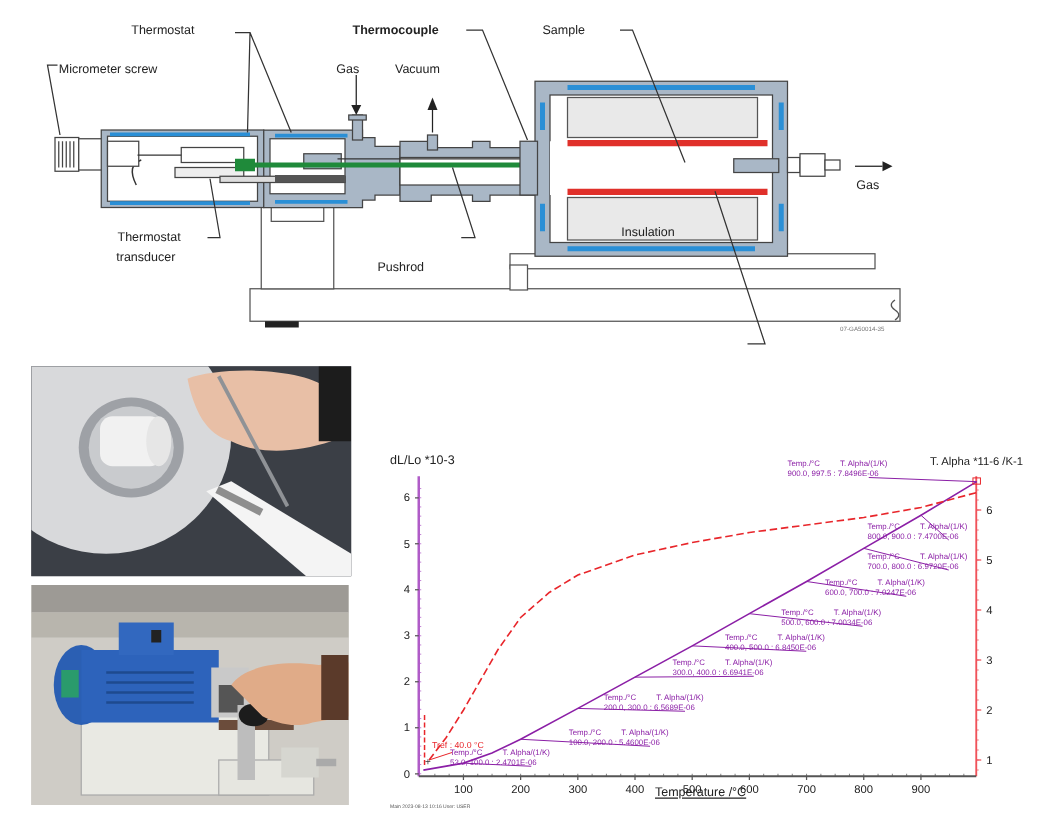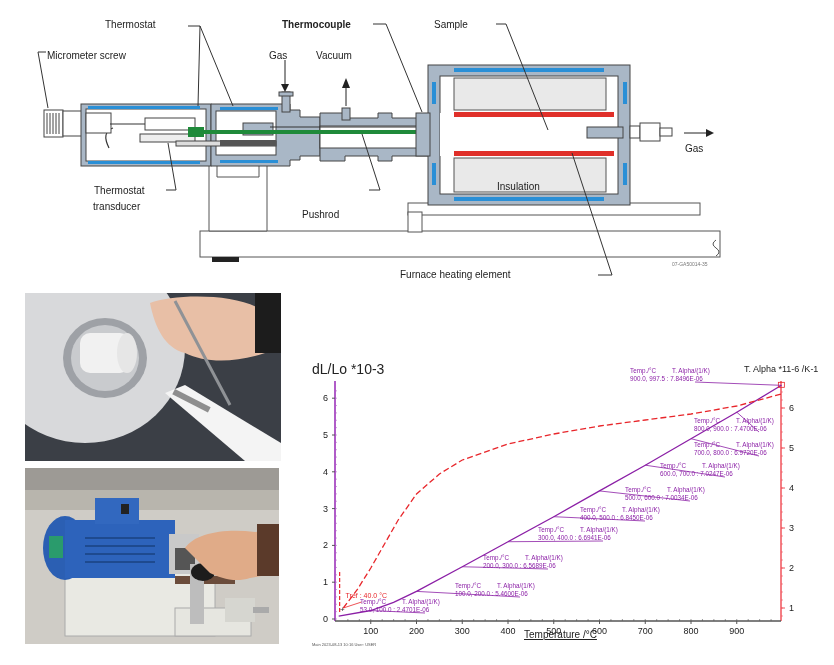--- a/index.html
+++ b/index.html
@@ -105,21 +105,20 @@
   <div class="lbl" style="left:105px;top:17px;">Thermostat</div>
   <div class="lbl" style="left:282px;top:17px;font-weight:bold;">Thermocouple</div>
   <div class="lbl" style="left:434px;top:17px;">Sample</div>
   <div class="lbl" style="left:269px;top:48px;">Gas</div>
   <div class="lbl" style="left:316px;top:48px;">Vacuum</div>
   <div class="lbl" style="left:94px;top:183px;">Thermostat</div>
   <div class="lbl" style="left:93px;top:199px;">transducer</div>
   <div class="lbl" style="left:302px;top:183px;margin-top:24px;">Pushrod</div>
   <div class="lbl" style="left:497px;top:179px;">Insulation</div>
   <div class="lbl" style="left:685px;top:141px;">Gas</div>
-  <div class="lbl" style="left:400px;top:267px;">Furnace heating element</div>
   <div class="lbl" style="left:672px;top:261px;font-size:5px;color:#777;line-height:6px;">07-GA50014-35</div>
 </div>
 
 <div class="photo" style="left:25px;top:293px;width:256px;height:168px;background:#3a3d44;">
   <svg width="256" height="168" viewBox="0 0 256 168">
     <rect width="256" height="168" fill="#3b3f46"></rect>
     <ellipse cx="60" cy="55" rx="100" ry="95" fill="#d8d9db"></ellipse>
     <ellipse cx="80" cy="65" rx="42" ry="40" fill="#9ea1a6"></ellipse>
     <ellipse cx="80" cy="65" rx="34" ry="33" fill="#c9cbce"></ellipse>
     <rect x="55" y="40" width="50" height="40" rx="10" fill="#f1f1f1"></rect>
@@ -353,17 +352,17 @@
         <line x1="736.75" y1="412.184" x2="759" y2="432" stroke="#8b1fa6" stroke-width="0.8"></line>
         <text x="694" y="423" font-size="6.3" fill="#8b1fa6">Temp./°C</text>
         <text x="736" y="423" font-size="6.3" fill="#8b1fa6">T. Alpha/(1/K)</text>
         <text x="694" y="431" font-size="6.3" fill="#8b1fa6">800.0, 900.0 : 7.4700E-06</text>
         <line x1="781.35625" y1="385.32000000000005" x2="695" y2="382" stroke="#8b1fa6" stroke-width="0.8"></line>
         <text x="630" y="373" font-size="6.3" fill="#8b1fa6">Temp./°C</text>
         <text x="672" y="373" font-size="6.3" fill="#8b1fa6">T. Alpha/(1/K)</text>
         <text x="630" y="381" font-size="6.3" fill="#8b1fa6">900.0, 997.5 : 7.8496E-06</text>
       </g>
   </svg>
-  <div class="lbl" style="left:12px;top:31px;font-size:14px;color:#222;">dL/Lo *10-3</div>
+  <div class="lbl" style="left:12px;top:31px;font-size:10px;color:#222;">dL/Lo *10-3</div>
   <div class="lbl" style="left:444px;top:31px;font-size:9px;color:#222;">T. Alpha *11-6 /K-1</div>
   <div class="lbl" style="left:224px;top:297px;font-size:10px;color:#222;text-decoration:underline;">Temperature /°C</div>
   <div class="lbl" style="left:12px;top:312px;font-size:4px;color:#555;line-height:5px;">Main  2023-08-13 10:16  User: USER</div>
 </div>
 
 </body></html>

